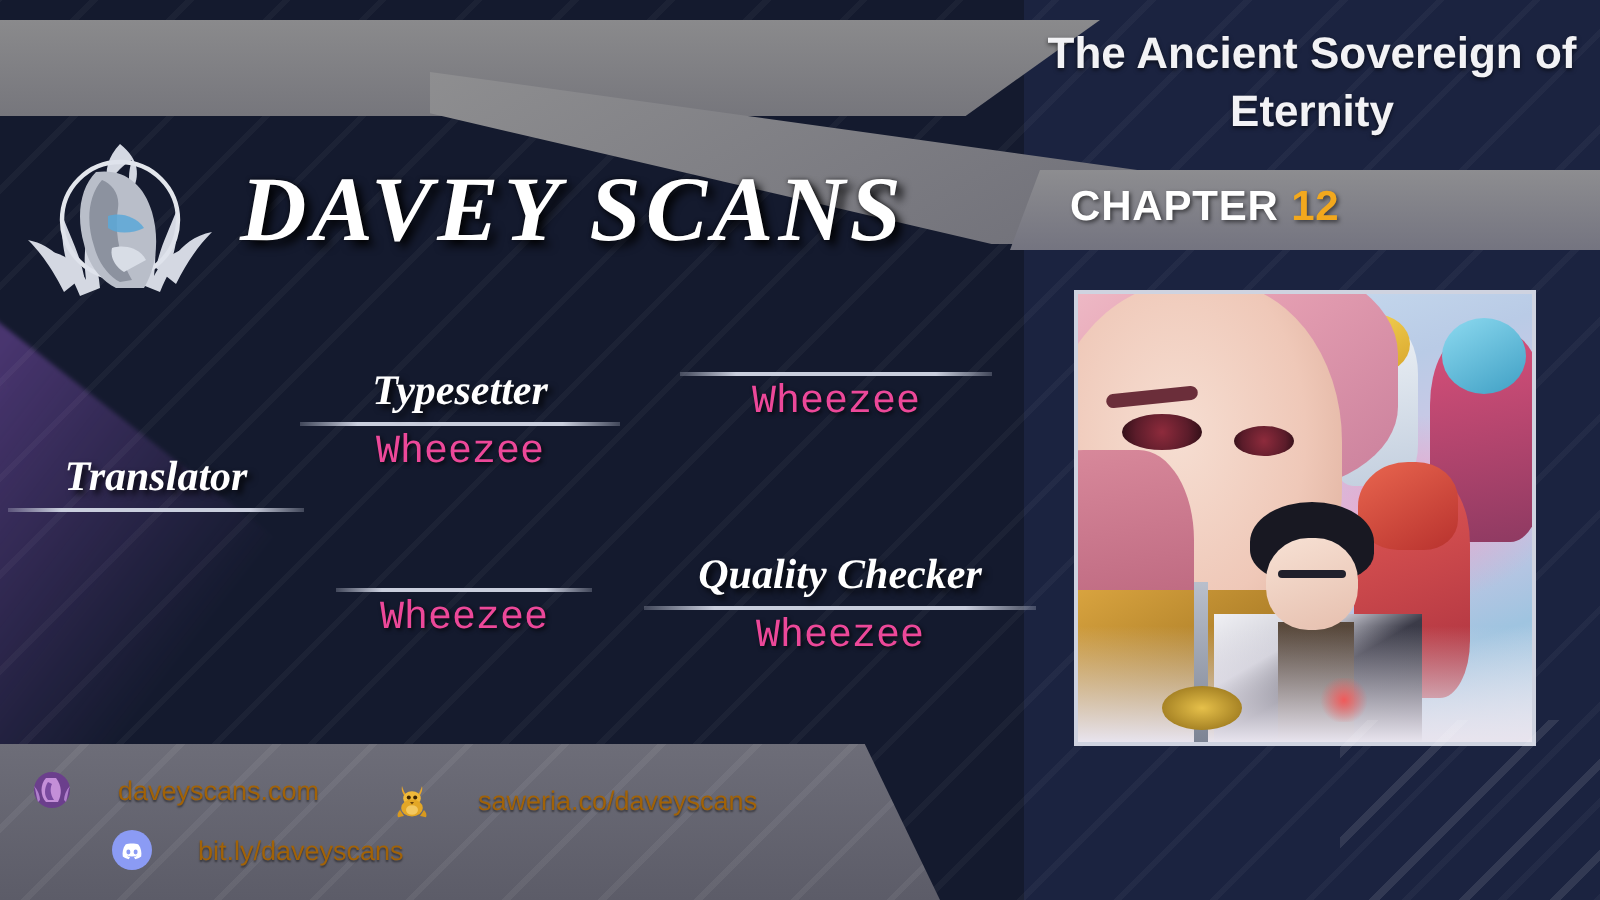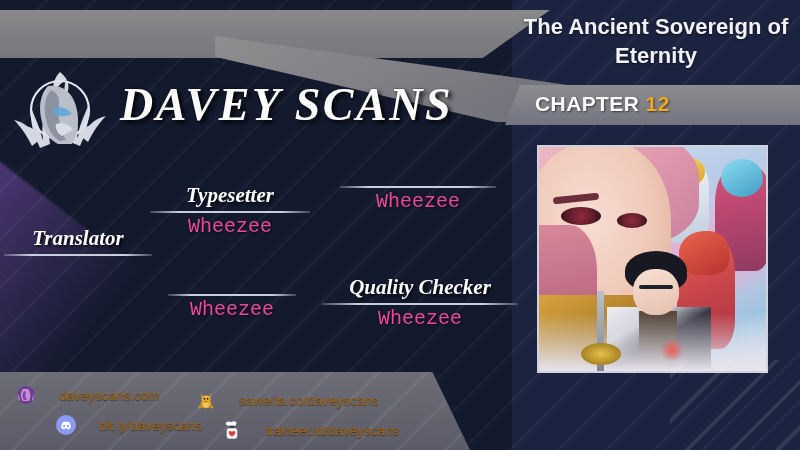--- a/index.html
+++ b/index.html
@@ -346,29 +346,14 @@
         <circle cx="8.4" cy="8.8" r="1" fill="#3a2404"></circle>
         <circle cx="11.6" cy="8.8" r="1" fill="#3a2404"></circle>
         <path d="M9 11 L11 11 L10 12.2 Z" fill="#6b4208"></path>
         <path d="M4 15 C3 16 2.4 17.6 3 18.6 L6 18 Z" fill="#d9991d"></path>
         <path d="M16 15 C17 16 17.6 17.6 17 18.6 L14 18 Z" fill="#d9991d"></path>
       </svg>
     </span>
     <span>saweria.co/daveyscans</span>
   </a>
 
-  <a class="link l-trakteer">
-    <span class="ico">
-      <svg viewBox="0 0 20 20" width="20" height="20">
-        <ellipse cx="7" cy="3.6" rx="3.2" ry="2" fill="#f4f4f6"></ellipse>
-        <ellipse cx="12" cy="3" rx="2.6" ry="1.8" fill="#f4f4f6"></ellipse>
-        <ellipse cx="10" cy="4.8" rx="4" ry="1.8" fill="#ffffff"></ellipse>
-        <rect x="7.4" y="5.6" width="5.2" height="3" fill="#3c3c46"></rect>
-        <rect x="5" y="8.4" width="10" height="10" rx="2" fill="#ffffff" stroke="#d6d6de" stroke-width="0.8"></rect>
-        <path d="M10 16.6 C8.2 15.2 6.6 14.2 6.6 12.7 C6.6 11.7 7.4 11 8.3 11
-                 C9 11 9.6 11.4 10 11.9 C10.4 11.4 11 11 11.7 11
-                 C12.6 11 13.4 11.7 13.4 12.7 C13.4 14.2 11.8 15.2 10 16.6 Z" fill="#e23b3b"></path>
-      </svg>
-    </span>
-    <span>trakteer.id/daveyscans</span>
-  </a>
 
 </div>
 
 </body></html>

